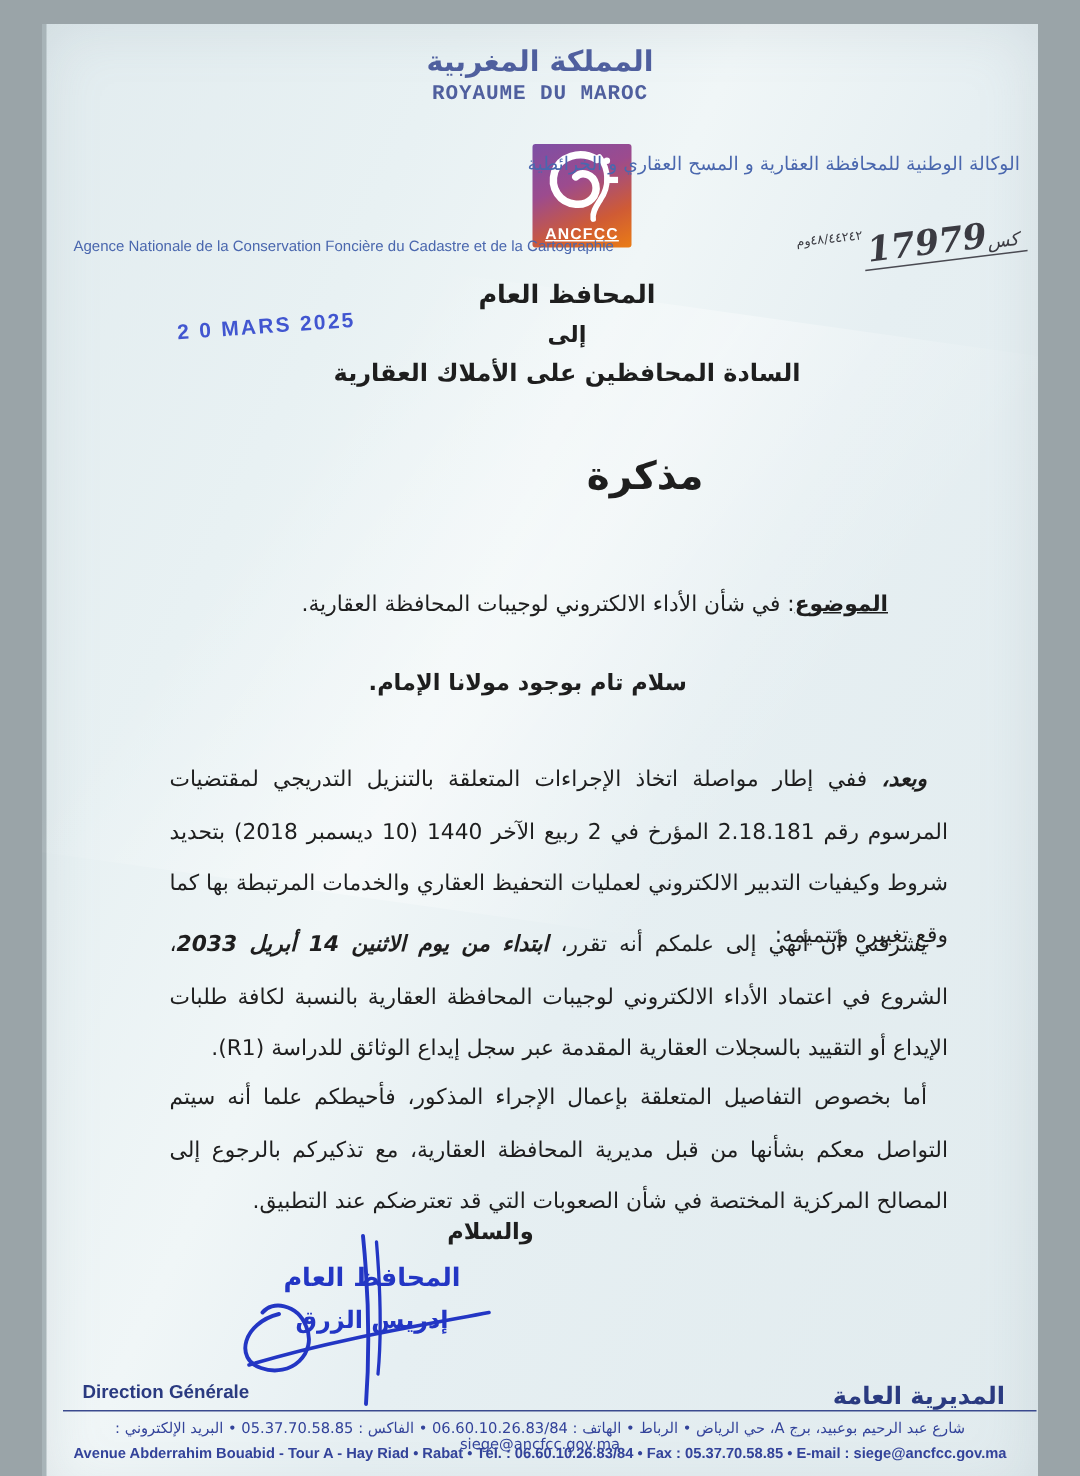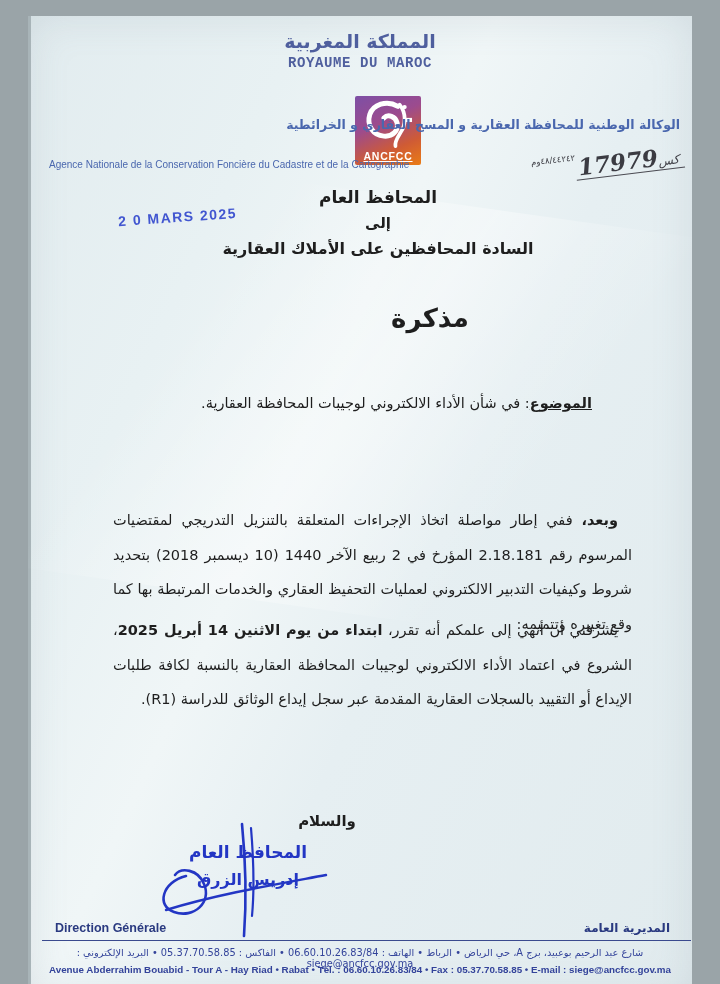--- a/index.html
+++ b/index.html
@@ -16,21 +16,21 @@
     transform:rotate(8deg);pointer-events:none;}
   
   .kingdom{position:absolute;top:14px;left:0;width:100%;text-align:center;color:#4f5f9e;}
   .kingdom-ar{font-size:19px;font-weight:bold;direction:rtl;}
   .kingdom-fr{font-family:Liberation Mono, monospace;font-size:14px;font-weight:bold;letter-spacing:.6px;margin-top:3px;}
   .logo{position:absolute;top:80px;left:327px;width:66px;height:69px;
     background:linear-gradient(155deg,#7d4fa5 0%,#9c4b8e 38%,#cf5b35 72%,#ea7c15 100%);
     border-radius:2px;display:flex;flex-direction:column;align-items:center;justify-content:flex-end;}
   .logo svg{position:absolute;top:2px;left:6px;}
   .logo-acronym{color:#fff;font-family:"Liberation Sans",sans-serif;font-weight:bold;font-size:10.5px;letter-spacing:.8px;margin-bottom:3px;text-decoration:underline;}
-  .agency-ar{position:absolute;top:101px;right:12px;direction:rtl;font-size:12.5px;font-weight:bold;color:#4a67ae;}
+  .agency-ar{position:absolute;top:85px;right:12px;direction:rtl;font-size:12.5px;font-weight:normal;color:#4a67ae;}
   .agency-fr{position:absolute;top:143px;left:21px;font-family:"Liberation Sans",sans-serif;font-size:10px;color:#4a67ae;}
   
   .ref{position:absolute;top:134px;right:8px;display:flex;align-items:flex-end;color:#3b3b42;transform:rotate(-2deg);}
   .ref-small{font-size:8.5px;letter-spacing:1px;margin-bottom:12px;transform:rotate(-4deg);white-space:nowrap;}
   .ref-main{border-bottom:1.5px solid #4a4a52;transform:rotate(-5deg);padding:0 3px 1px 3px;display:flex;align-items:flex-end;}
   .ref-num{font-family:"DejaVu Serif",serif;font-style:italic;font-weight:bold;font-size:23px;line-height:1;}
   .ref-suffix{font-family:"DejaVu Serif",serif;font-style:italic;font-size:12px;line-height:1.2;margin-right:2px;}
   
   .date-stamp{position:absolute;top:193px;left:90px;transform:rotate(-4deg);
     font-family:"Liberation Sans",sans-serif;font-weight:bold;font-size:14px;letter-spacing:1.5px;
@@ -43,32 +43,32 @@
   .memo-title{position:absolute;top:287px;left:0;width:100%;text-align:center;transform:translateX(70px);
     font-size:26px;font-weight:bold;direction:rtl;}
   
   .subject{position:absolute;top:379px;right:100px;direction:rtl;font-size:14.5px;text-align:center;}
   .subject-label{font-weight:bold;text-decoration:underline;}
   .salutation{position:absolute;top:430px;right:234px;direction:rtl;font-size:15px;font-weight:bold;}
   
   .para{position:absolute;right:60px;left:85px;margin:0;direction:rtl;text-align:justify;
     font-size:14.5px;line-height:2.38;text-indent:14px;color:#1e1e1e;}
   .p1{top:487px;} .p2{top:597px;} .p3{top:699px;}
-  .b{font-weight:bold;}
+  .b{font-weight:bold;font-style:italic;}
   .closing{position:absolute;top:796px;left:0;width:100%;text-align:center;transform:translateX(-33px);
     direction:rtl;font-size:15px;font-weight:bold;}
   
   .sig-block{position:absolute;top:826px;left:138px;width:164px;text-align:center;direction:rtl;color:#2336c4;}
   .sig-title{font-size:17px;font-weight:bold;letter-spacing:2px;}
   .sig-name{font-size:16px;font-weight:bold;letter-spacing:3px;margin-top:8px;}
   .sig-strokes{position:absolute;top:806px;left:118px;pointer-events:none;}
   
   .dg-fr{position:absolute;top:905px;left:27px;font-family:"Liberation Sans",sans-serif;
     font-size:12.5px;font-weight:bold;color:#2a3a80;}
-  .dg-ar{position:absolute;top:905px;right:22px;direction:rtl;font-size:12px;font-weight:bold;color:#2a3a80;}
+  .dg-ar{position:absolute;top:905px;right:22px;direction:rtl;font-size:16px;font-weight:bold;color:#2a3a80;}
   .footer-rule{position:absolute;top:924px;left:14px;right:1px;border-top:1.6px solid #3a4a8e;}
   .addr{position:absolute;left:0;width:100%;text-align:center;color:#33439a;font-size:9.8px;}
   .addr-ar{top:931px;direction:rtl;font-weight:normal;}
   .addr-fr{top:948px;font-family:"Liberation Sans",sans-serif;font-weight:bold;}
 </style>
 </head>
 <body>
 
 <div class="page">
   <div class="edge-left"></div>
@@ -109,25 +109,27 @@
     <div class="recipient-to-word">إلى</div>
     <div class="recipient-to">السادة المحافظين على الأملاك العقارية</div>
   </div>
 
   <div class="memo-title">مذكرة</div>
 
   <div class="subject">
     <span class="subject-label">الموضوع</span><span>: في شأن الأداء الالكتروني لوجيبات المحافظة العقارية.</span>
   </div>
 
+  <div class="salutation">سلام تام بوجود مولانا الإمام.</div>
 
   <p class="para p1"><span class="b">وبعد،</span><span> ففي إطار مواصلة اتخاذ الإجراءات المتعلقة بالتنزيل التدريجي لمقتضيات المرسوم رقم 2.18.181 المؤرخ في 2 ربيع الآخر 1440 (10 ديسمبر 2018) بتحديد شروط وكيفيات التدبير الالكتروني لعمليات التحفيظ العقاري والخدمات المرتبطة بها كما وقع تغييره وتتميمه:</span></p>
 
-  <p class="para p2"><span>يشرفني أن أنهي إلى علمكم أنه تقرر، </span><span class="b">ابتداء من يوم الاثنين 14 أبريل 2025</span><span>، الشروع في اعتماد الأداء الالكتروني لوجيبات المحافظة العقارية بالنسبة لكافة طلبات الإيداع أو التقييد بالسجلات العقارية المقدمة عبر سجل إيداع الوثائق للدراسة (R1).</span></p>
+  <p class="para p2"><span>يشرفني أن أنهي إلى علمكم أنه تقرر، </span><span class="b">ابتداء من يوم الاثنين 14 أبريل 2033</span><span>، الشروع في اعتماد الأداء الالكتروني لوجيبات المحافظة العقارية بالنسبة لكافة طلبات الإيداع أو التقييد بالسجلات العقارية المقدمة عبر سجل إيداع الوثائق للدراسة (R1).</span></p>
 
+  <p class="para p3">أما بخصوص التفاصيل المتعلقة بإعمال الإجراء المذكور، فأحيطكم علما أنه سيتم التواصل معكم بشأنها من قبل مديرية المحافظة العقارية، مع تذكيركم بالرجوع إلى المصالح المركزية المختصة في شأن الصعوبات التي قد تعترضكم عند التطبيق.</p>
 
   <div class="closing">والسلام</div>
 
   <div class="sig-block">
     <div class="sig-title">المحافظ العام</div>
     <div class="sig-name">إدريس الزرق</div>
   </div>
   <div class="sig-strokes">
     <svg width="220" height="118" viewBox="0 0 220 118" aria-hidden="true">
       <path d="M40 54 C16 60,10 84,28 90 C48 97,66 80,58 62 C52 47,35 45,29 53" fill="none" stroke="#2336c4" stroke-width="2.6" stroke-linecap="round"></path>

